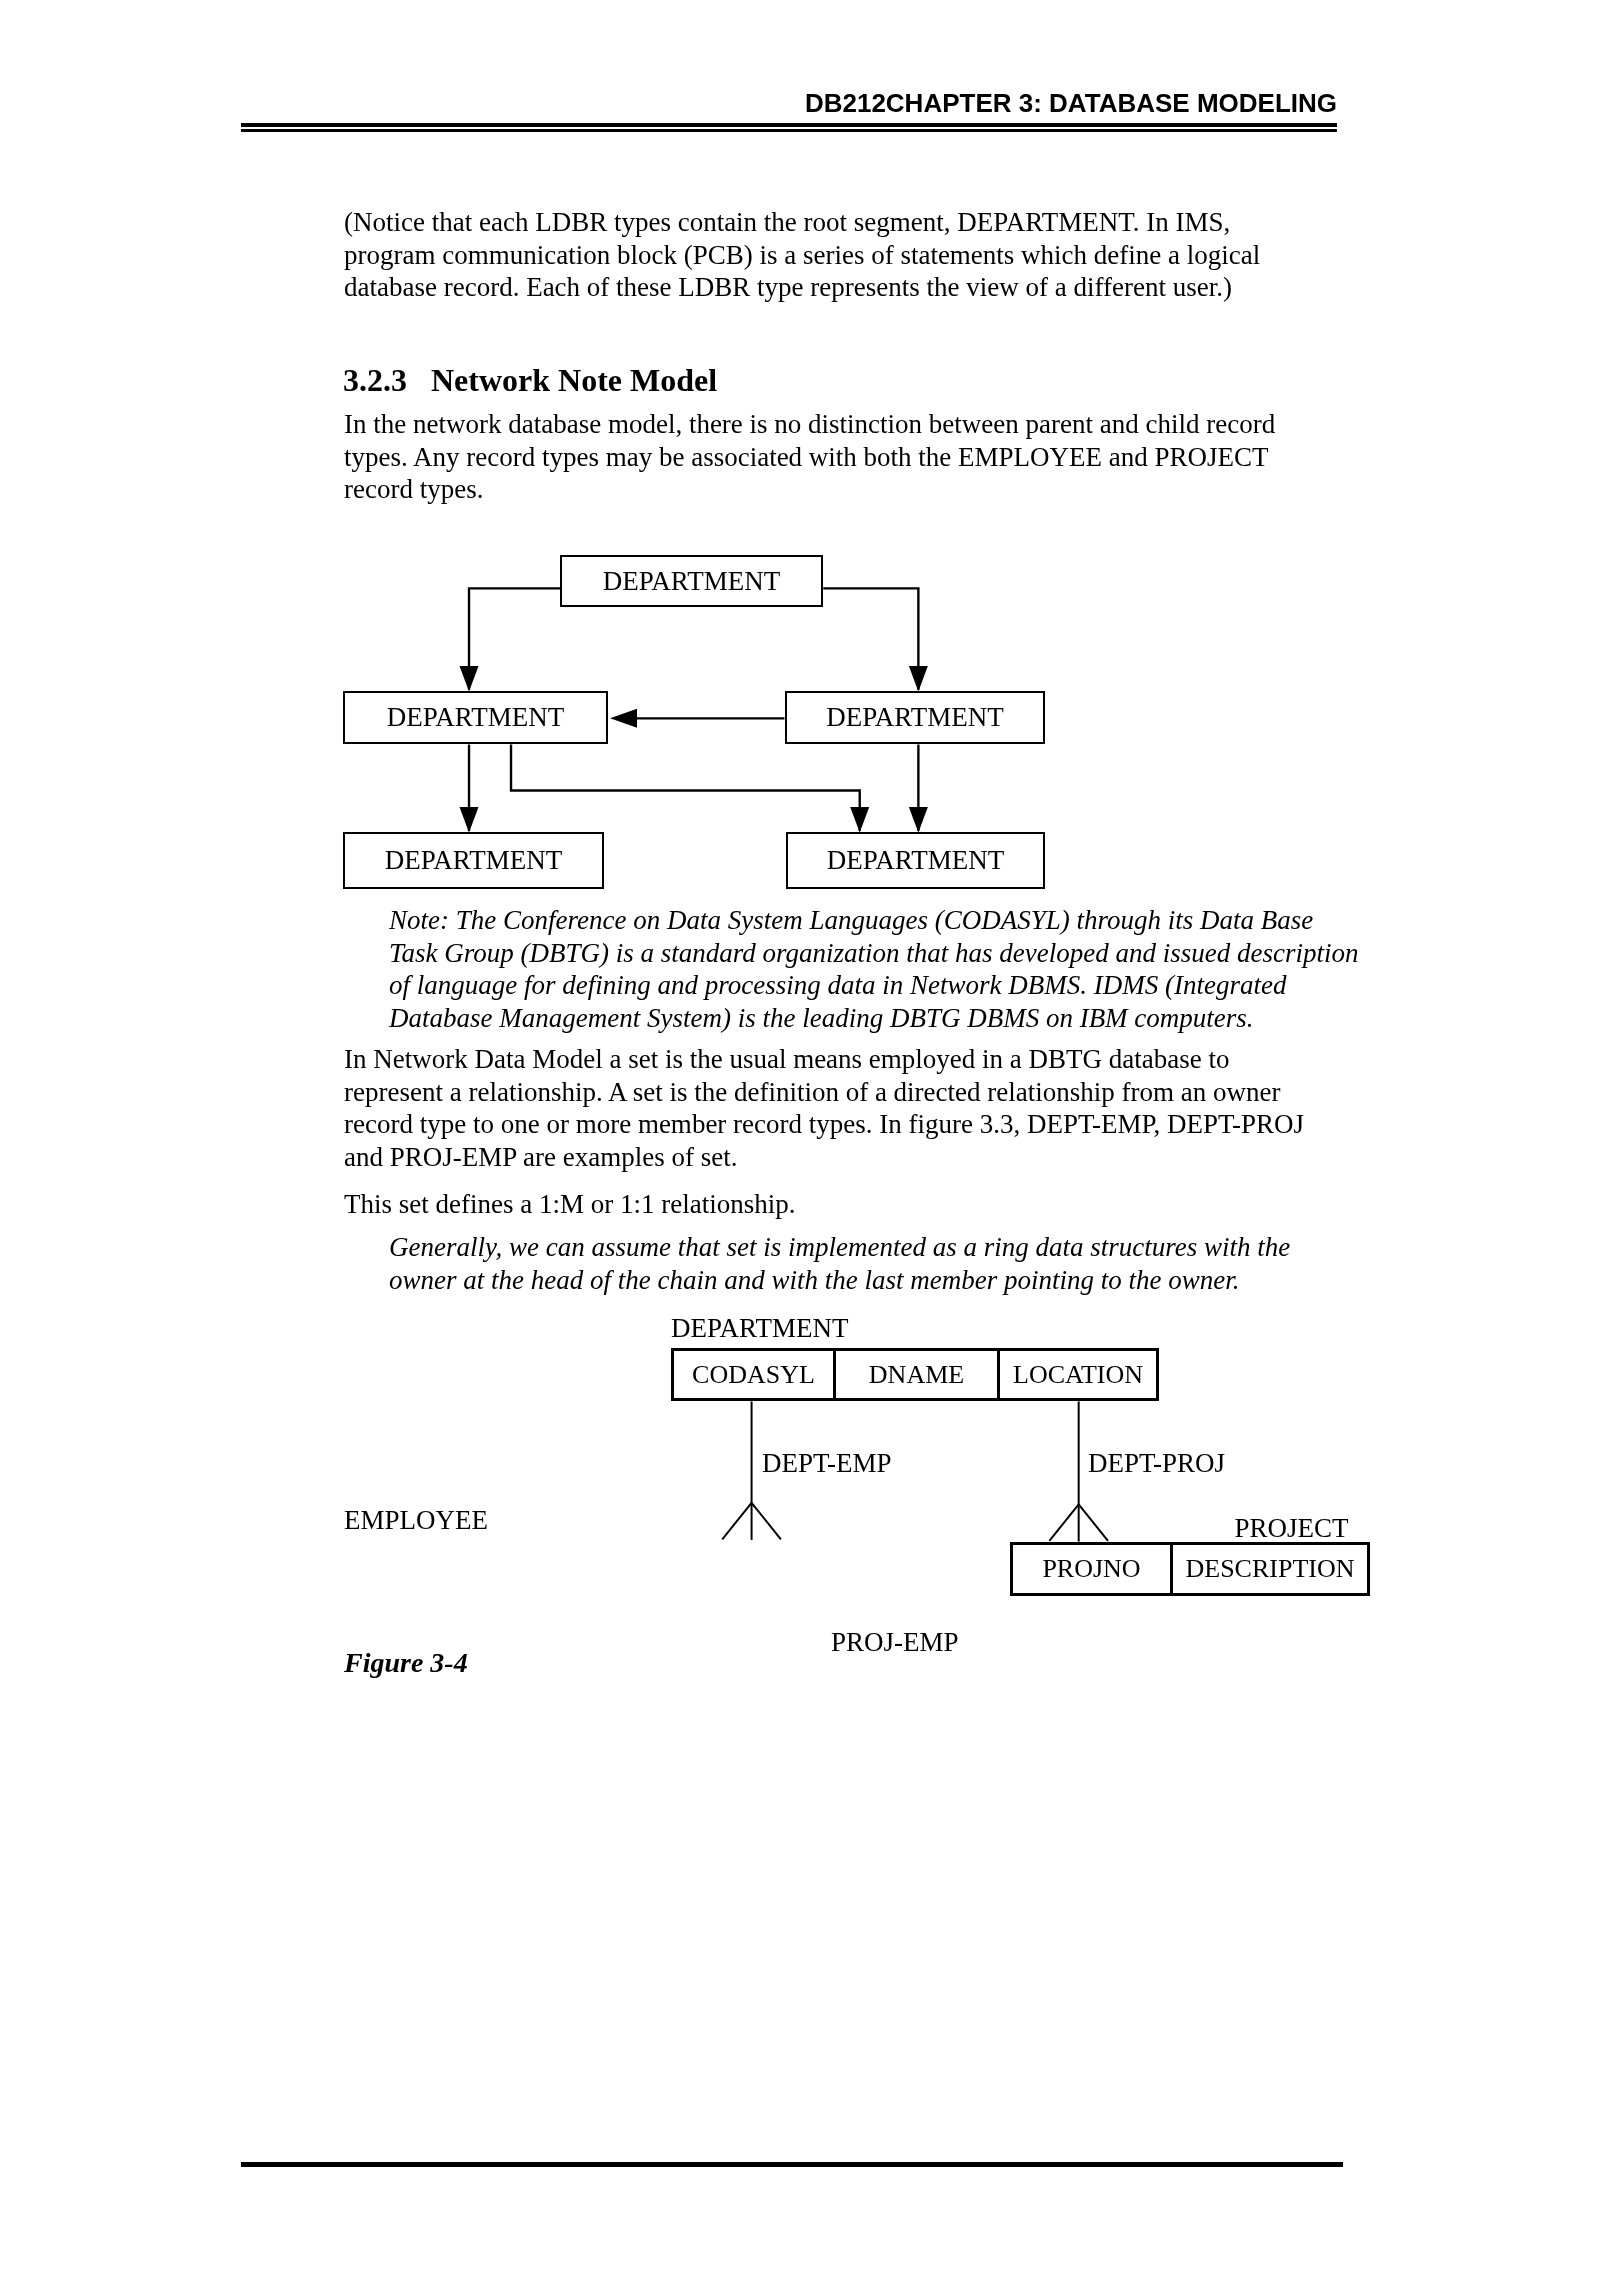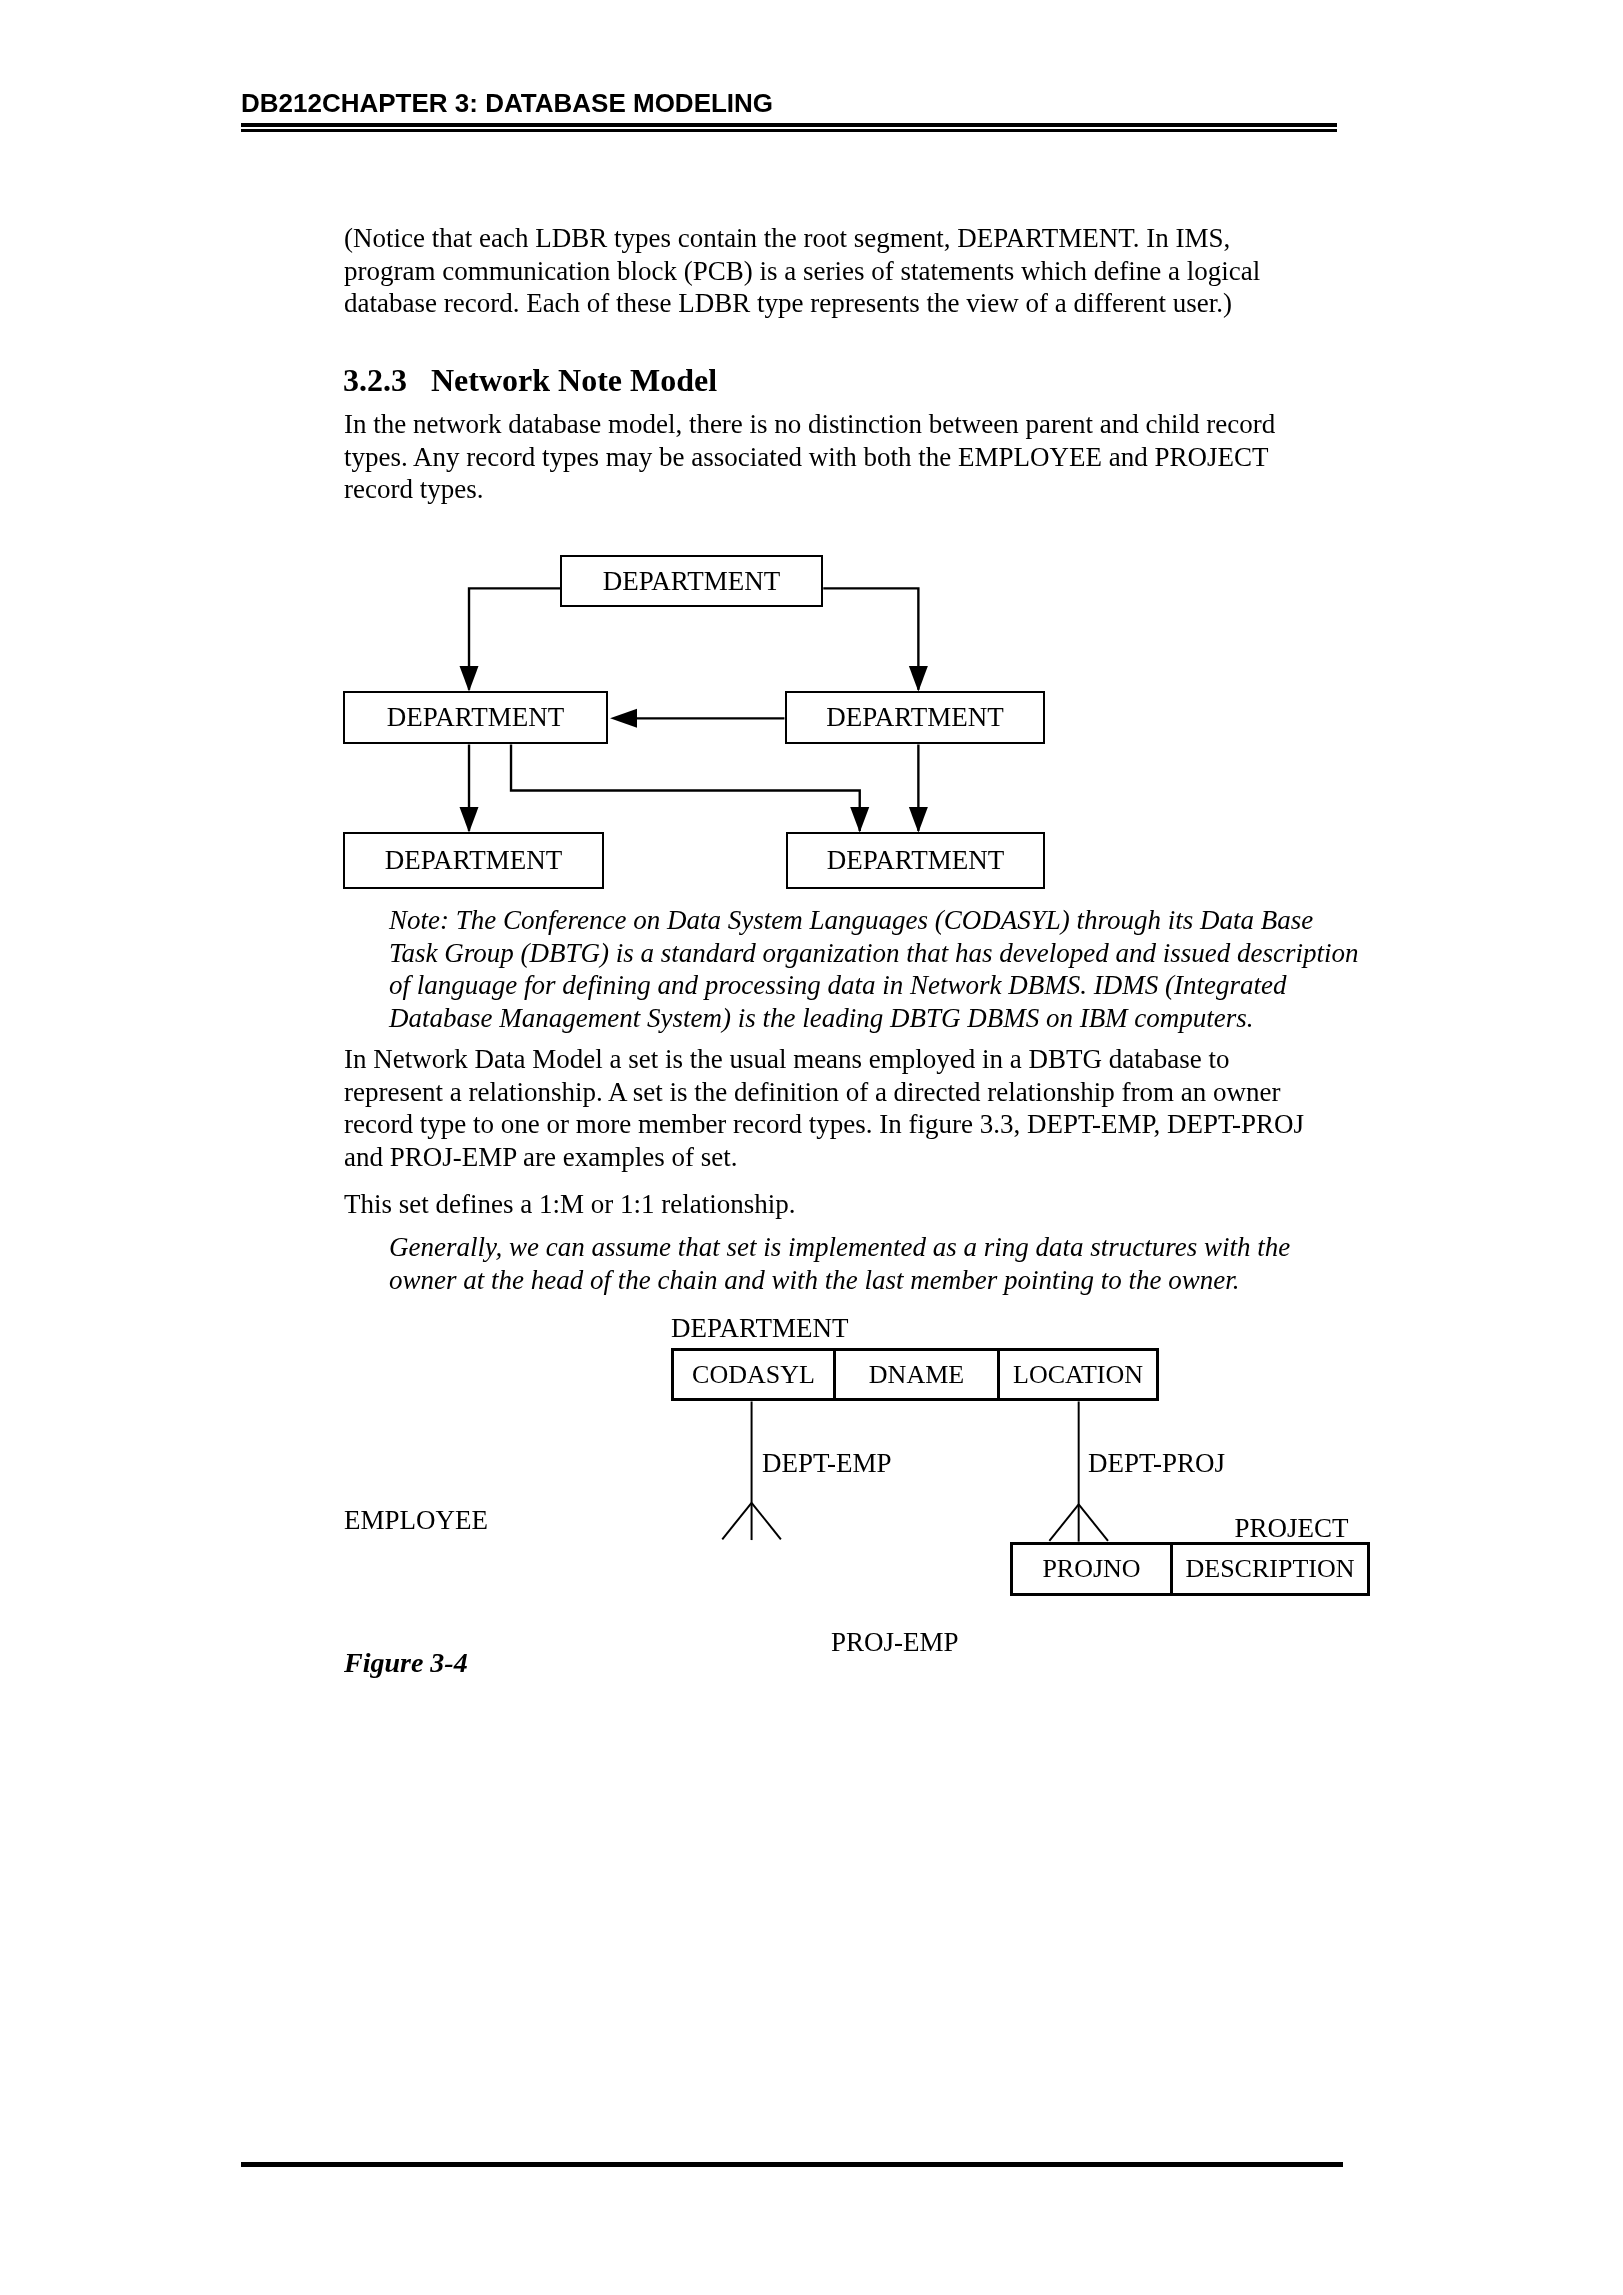--- a/index.html
+++ b/index.html
@@ -4,21 +4,21 @@
 <style>
   html,body { margin:0; padding:0; background:#ffffff; }
   .page {
     position:relative; width:1624px; height:2295px; background:#ffffff;
     color:#000; font-family:"Liberation Serif","DejaVu Serif",serif;
     overflow:hidden;
   }
   
   .hdr-text {
     position:absolute; left:241px; top:87px; width:1096px;
-    display:flex; justify-content:flex-start;
+    display:flex; justify-content:flex-end;
     font-family:"Liberation Sans","DejaVu Sans",sans-serif;
     font-weight:bold; font-size:26px; line-height:32px;
   }
   .hdr-rule { position:absolute; left:241px; top:123px; width:1096px; }
   .hdr-rule .thick { height:4px; background:#000; }
   .hdr-rule .thin  { height:2.4px; background:#000; margin-top:2.4px; }
   .ftr-rule { position:absolute; left:241px; top:2162px; width:1102px; height:4.8px; background:#000; }
   .ftr-text {
     position:absolute; left:241px; top:2176px; width:1102px;
     display:flex; justify-content:space-between;
@@ -81,21 +81,21 @@
 
   <div class="hdr-text">
     <span>DB212</span>
     <span>CHAPTER 3: DATABASE MODELING</span>
   </div>
   <div class="hdr-rule">
     <div class="thick"></div>
     <div class="thin"></div>
   </div>
 
-  <div class="para" style="top:222px">(Notice that each LDBR types contain the root segment, DEPARTMENT. In IMS,
+  <div class="para" style="top:206px">(Notice that each LDBR types contain the root segment, DEPARTMENT. In IMS,
 program communication block (PCB) is a series of statements which define a logical
 database record. Each of these LDBR type represents the view of a different user.)</div>
 
   <div class="heading">
     <span class="num">3.2.3</span><span>Network Note Model</span>
   </div>
 
   <div class="para" style="top:408px">In the network database model, there is no distinction between parent and child record
 types. Any record types may be associated with both the EMPLOYEE and PROJECT
 record types.</div>

